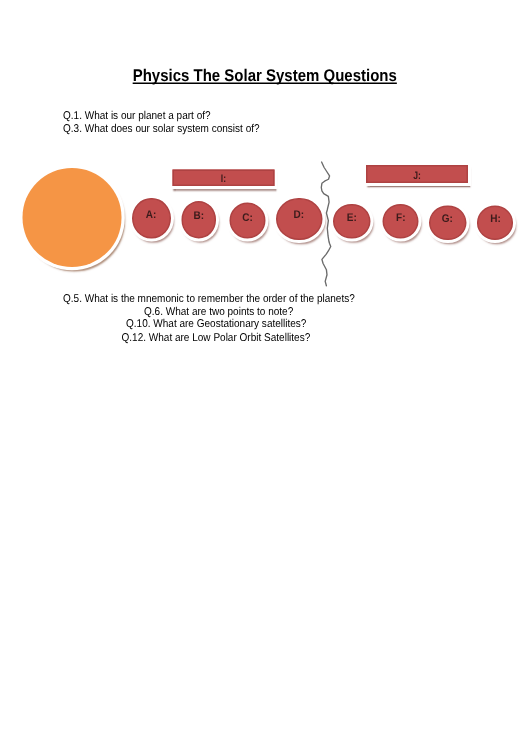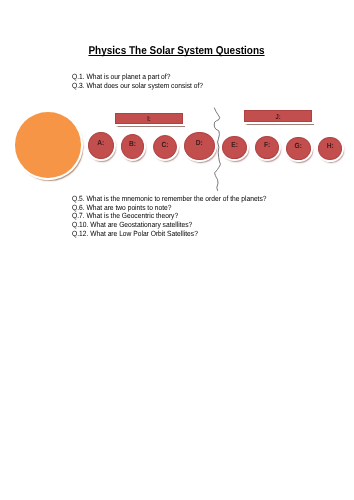--- a/index.html
+++ b/index.html
@@ -2,24 +2,24 @@
 <html style="--page-bg: #FFFFFF; --text-color: #000000; --sun-fill: #F59545; --planet-fill: #C24E4E; --planet-outline: #AE4242; --shape-border: #FFFFFF; --label-text: #3B1B1B; --divider-line: #6B6B6B;"><head>
 <meta charset="utf-8">
 <style>
   html,body{margin:0;padding:0;}
   body{width:354px;height:500px;background:var(--page-bg,#ffffff);font-family:"Liberation Sans",sans-serif;overflow:hidden;-webkit-font-smoothing:antialiased;text-rendering:geometricPrecision;}
   .page{position:relative;width:354px;height:403px;background:var(--page-bg,#fff);}
   .title{position:absolute;left:0;top:45.3px;width:354px;text-align:center;font-size:11.3px;font-weight:bold;color:var(--text-color,#000);}
   .title span{display:inline-block;transform:scaleX(0.885);transform-origin:center;position:relative;line-height:9px;}
   .title span::after{content:'';position:absolute;left:0;right:0;bottom:-0.1px;height:1px;background:var(--text-color,#000);}
   .qblock{position:absolute;left:42px;font-size:7.55px;color:var(--text-color,#000);line-height:8.7px;}
-  .qblock div{white-space:nowrap;margin-left:30px;}
+  .qblock div{white-space:nowrap;}
   .qblock div span{display:inline-block;transform:scaleX(0.885);transform-origin:left center;}
   #q1{top:72.8px;}
-  #q2{top:194.8px;}
+  #q2{top:194.8px;text-align:center;}
   .sun{position:absolute;left:15.4px;top:112px;width:66px;height:65.6px;border-radius:50%;background:var(--sun-fill,#F59545);box-shadow:0 0 0 2.2px var(--shape-border,#fff), 1.6px 2.2px 1.2px 0.8px rgba(150,105,80,0.75);}
   .planet{position:absolute;border-radius:50%;background:var(--planet-fill,#C24E4E);border:0.7px solid var(--planet-outline,#AE4242);box-sizing:border-box;box-shadow:0 0 0 2px var(--shape-border,#fff), 1.2px 2.0px 1.4px 0.9px rgba(145,100,92,0.7);color:var(--label-text,#3b1b1b);font-size:7.4px;font-weight:600;}
   .planet span{position:absolute;left:0;right:0;text-align:center;display:block;transform:scaleX(0.9);}
   .labelbox{position:absolute;background:var(--planet-fill,#C24E4E);border:0.8px solid var(--planet-outline,#A33A3A);box-sizing:border-box;box-shadow:0 0 0 2px var(--shape-border,#fff), 1.2px 2.4px 1.0px 0.6px rgba(128,88,82,0.75);color:var(--label-text,#3a1a1a);font-size:7.2px;font-weight:bold;line-height:1;}
   .labelbox span{position:absolute;left:0;right:0;text-align:center;display:block;transform:scaleX(0.8);}
   .squig{position:absolute;left:206px;top:104px;}
 </style>
 </head>
 <body>
 
@@ -61,17 +61,16 @@
       <div class="labelbox" style="left: 243.8px; top: 110.2px; width: 68.1px; height: 11.4px;">
         <span style="top: 1.5px;">J:</span>
       </div>
     </div>
   <svg class="squig" width="24" height="92" viewBox="0 0 24 92">
     <path d="M8.4,4.0 L10.0,7.5 L11.6,10.0 L13.7,13.3 L13.0,15.5 L10.4,16.8 L8.6,18.2 L8.2,21.0 L8.6,23.2 L9.8,25.1 L12.9,26.9 L13.4,30.7 L12.2,35.8 L11.6,38.0 L12.9,43.1 L12.2,48.2 L12.7,53.3 L13.3,57.0 L13.7,58.3 L14.5,60.3 L12.9,63.3 L11.4,65.6 L8.6,68.9 L9.4,71.7 L10.2,73.2 L11.6,75.8 L12.0,79.2 L10.8,83.6 L11.6,86.5" id="squiggle-path" fill="none" stroke="#6B6B6B" stroke-width="0.9" stroke-linecap="round" stroke-linejoin="round"></path>
   </svg>
   <div class="qblock" id="q2">
       <div><span>Q.5. What is the mnemonic to remember the order of the planets?</span></div>
       <div><span>Q.6. What are two points to note?</span></div>
-      <div><span>Q.7. What is the Geocentric theory?</span></div>
       <div><span>Q.10. What are Geostationary satellites?</span></div>
       <div><span>Q.12. What are Low Polar Orbit Satellites?</span></div>
     </div>
 </div>
 
 </body></html>

